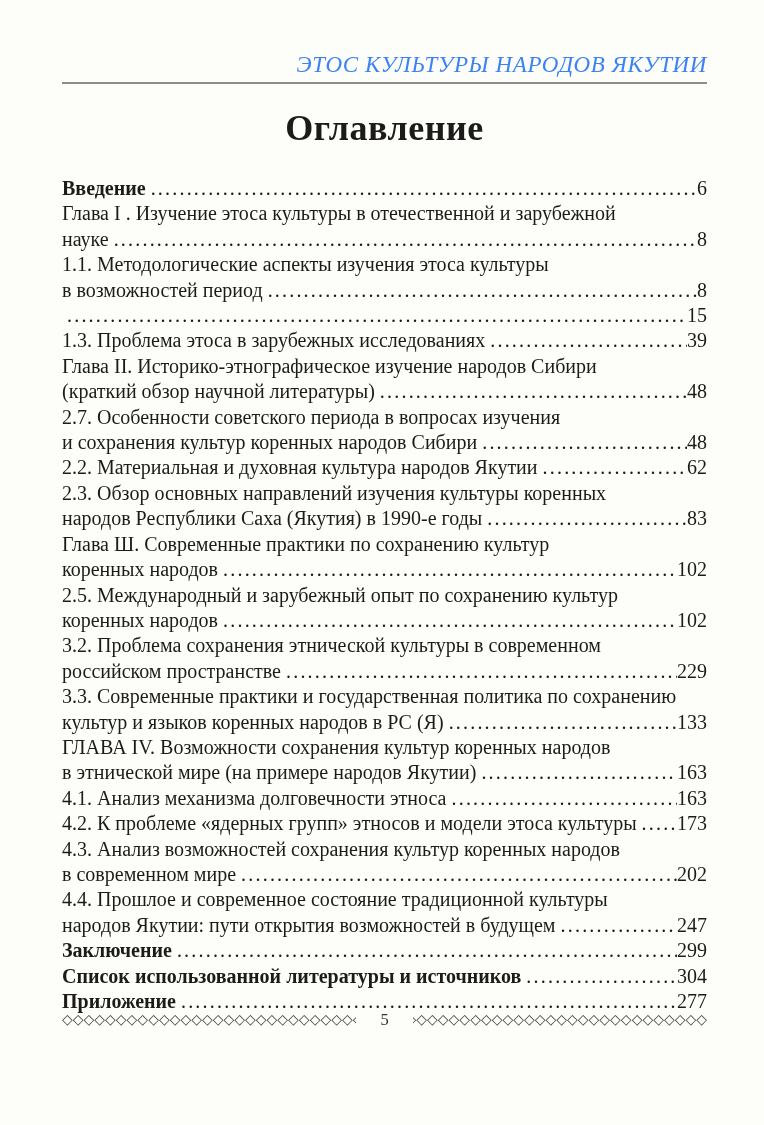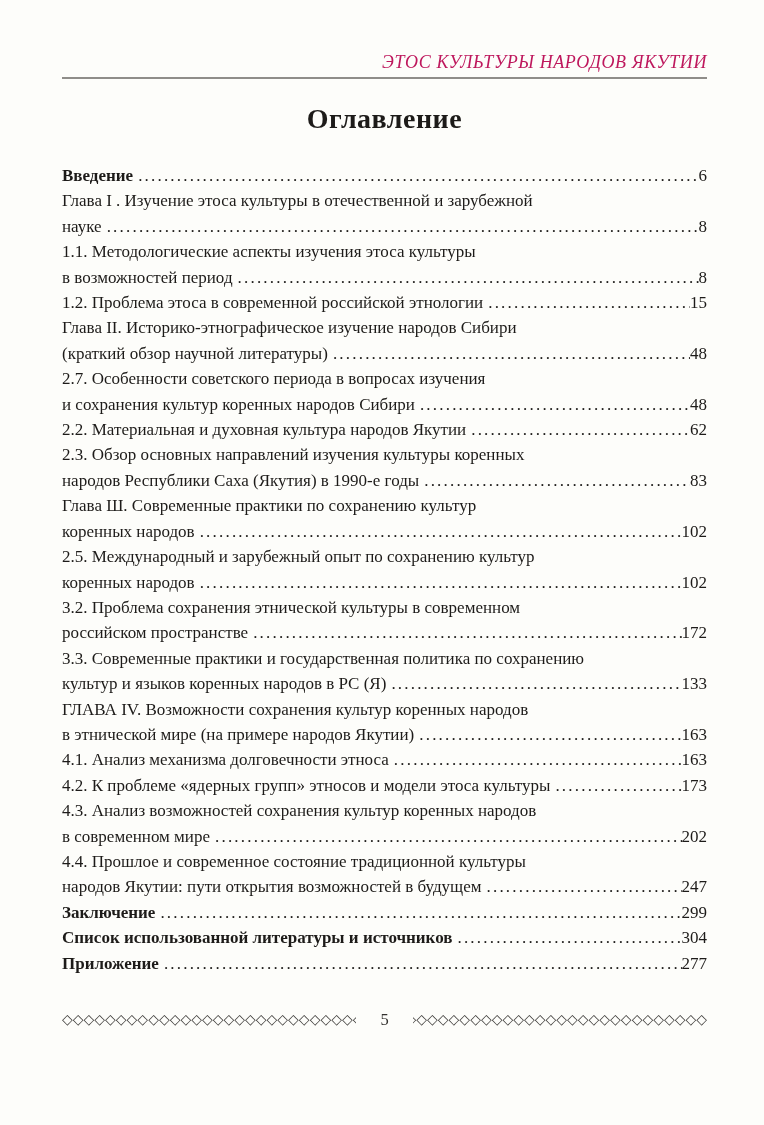--- a/index.html
+++ b/index.html
@@ -15,45 +15,45 @@
     font-family: "Liberation Serif", "DejaVu Serif", serif;
     color: #1d1b19;
     box-sizing: border-box;
     padding: 0 57px 0 62px;
     overflow: hidden;
   }
   .running-head {
     padding-top: 53px;
     text-align: right;
     font-style: italic;
-    font-size: 18px;
+    font-size: 23px;
     letter-spacing: 0.6px;
-    color: #be185d;
+    color: #3b82f6;
     line-height: 1;
   }
   .head-rule {
     border-bottom: 2px solid #8f8d89;
     margin-top: 6px;
     height: 0;
   }
   .page-title {
     margin-top: 26px;
     text-align: center;
     font-weight: bold;
-    font-size: 28px;
+    font-size: 36px;
     letter-spacing: 0.5px;
     line-height: 1;
   }
   .toc {
     margin-top: 30px;
   }
   .row {
     display: flex;
     align-items: flex-start;
-    font-size: 17px;
+    font-size: 20px;
     line-height: 25.4px;
     white-space: nowrap;
   }
   .row .t {
     flex: 0 0 auto;
   }
   .row .leader {
     flex: 1 1 auto;
     overflow: hidden;
     white-space: nowrap;
@@ -125,24 +125,28 @@
       </div>
     <div class="row nopage">
         <span class="t">1.1. Методологические аспекты изучения этоса культуры</span>
       </div>
     <div class="row">
         <span class="t">в возможностей период</span>
         <span class="leader"></span>
         <span class="pg">8</span>
       </div>
     <div class="row">
-        <span class="t">1.2. Проблема этоса в современной российской этнологии</span>
         <span class="leader"></span>
         <span class="pg">15</span>
       </div>
+    <div class="row">
+        <span class="t">1.3. Проблема этоса в зарубежных исследованиях</span>
+        <span class="leader"></span>
+        <span class="pg">39</span>
+      </div>
     <div class="row bold nopage">
         <span class="t">Глава II. Историко-этнографическое изучение народов Сибири</span>
       </div>
     <div class="row bold">
         <span class="t">(краткий обзор научной литературы)</span>
         <span class="leader"></span>
         <span class="pg">48</span>
       </div>
     <div class="row nopage">
         <span class="t">2.7. Особенности советского периода в вопросах изучения</span>
@@ -180,21 +184,21 @@
         <span class="t">коренных народов</span>
         <span class="leader"></span>
         <span class="pg">102</span>
       </div>
     <div class="row nopage">
         <span class="t">3.2. Проблема сохранения этнической культуры в современном</span>
       </div>
     <div class="row">
         <span class="t">российском пространстве</span>
         <span class="leader"></span>
-        <span class="pg">172</span>
+        <span class="pg">229</span>
       </div>
     <div class="row nopage">
         <span class="t">3.3. Современные практики и государственная политика по сохранению</span>
       </div>
     <div class="row">
         <span class="t">культур и языков коренных народов в РС (Я)</span>
         <span class="leader"></span>
         <span class="pg">133</span>
       </div>
     <div class="row bold nopage">

